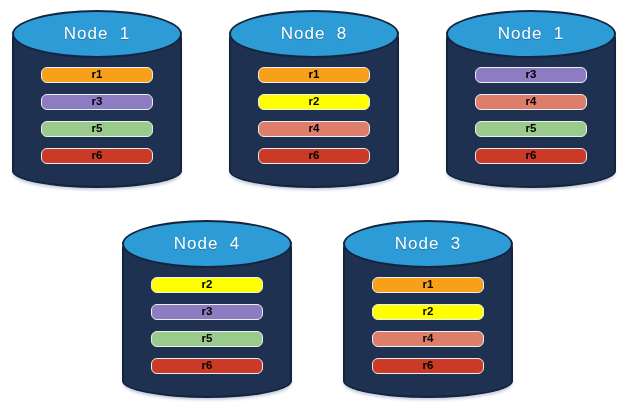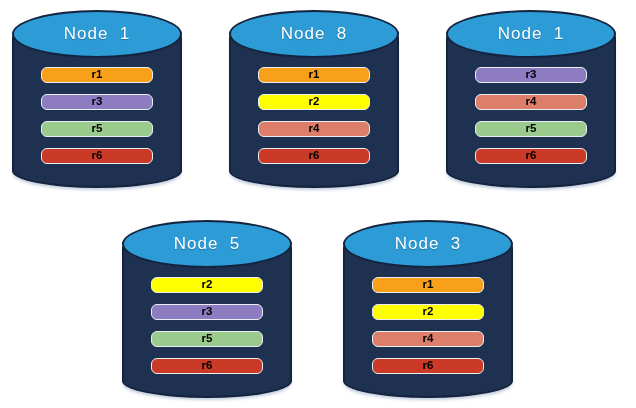--- a/index.html
+++ b/index.html
@@ -142,21 +142,21 @@
         </div>
       <div class="bar" style="background-color: rgb(203, 58, 38);">
           <span>r6</span>
         </div>
     </div>
   </div>
 
   <div class="node n4">
     <div class="cyl-body"></div>
     <div class="cyl-top">
-      <span class="node-title">Node  5</span>
+      <span class="node-title">Node  4</span>
     </div>
     <div class="bars">
       <div class="bar" style="background-color: rgb(255, 255, 0);">
           <span>r2</span>
         </div>
       <div class="bar" style="background-color: rgb(142, 124, 195);">
           <span>r3</span>
         </div>
       <div class="bar" style="background-color: rgb(155, 203, 140);">
           <span>r5</span>

